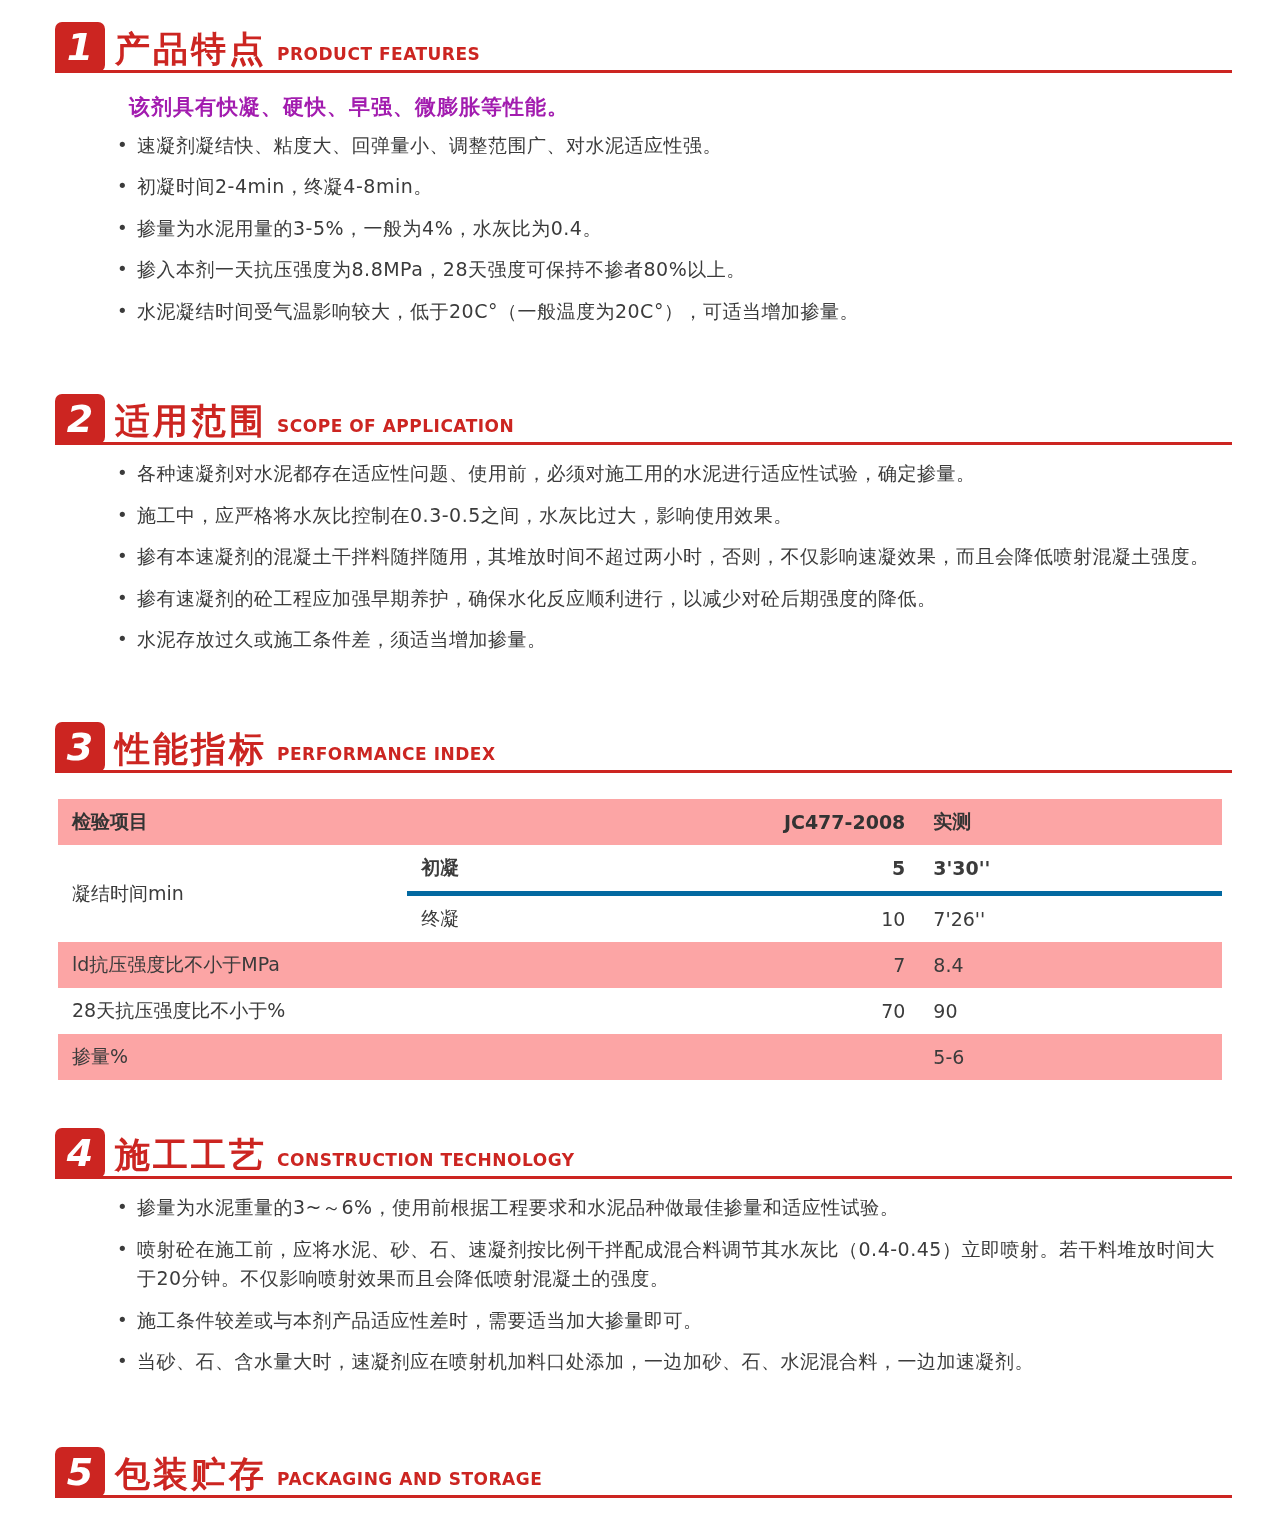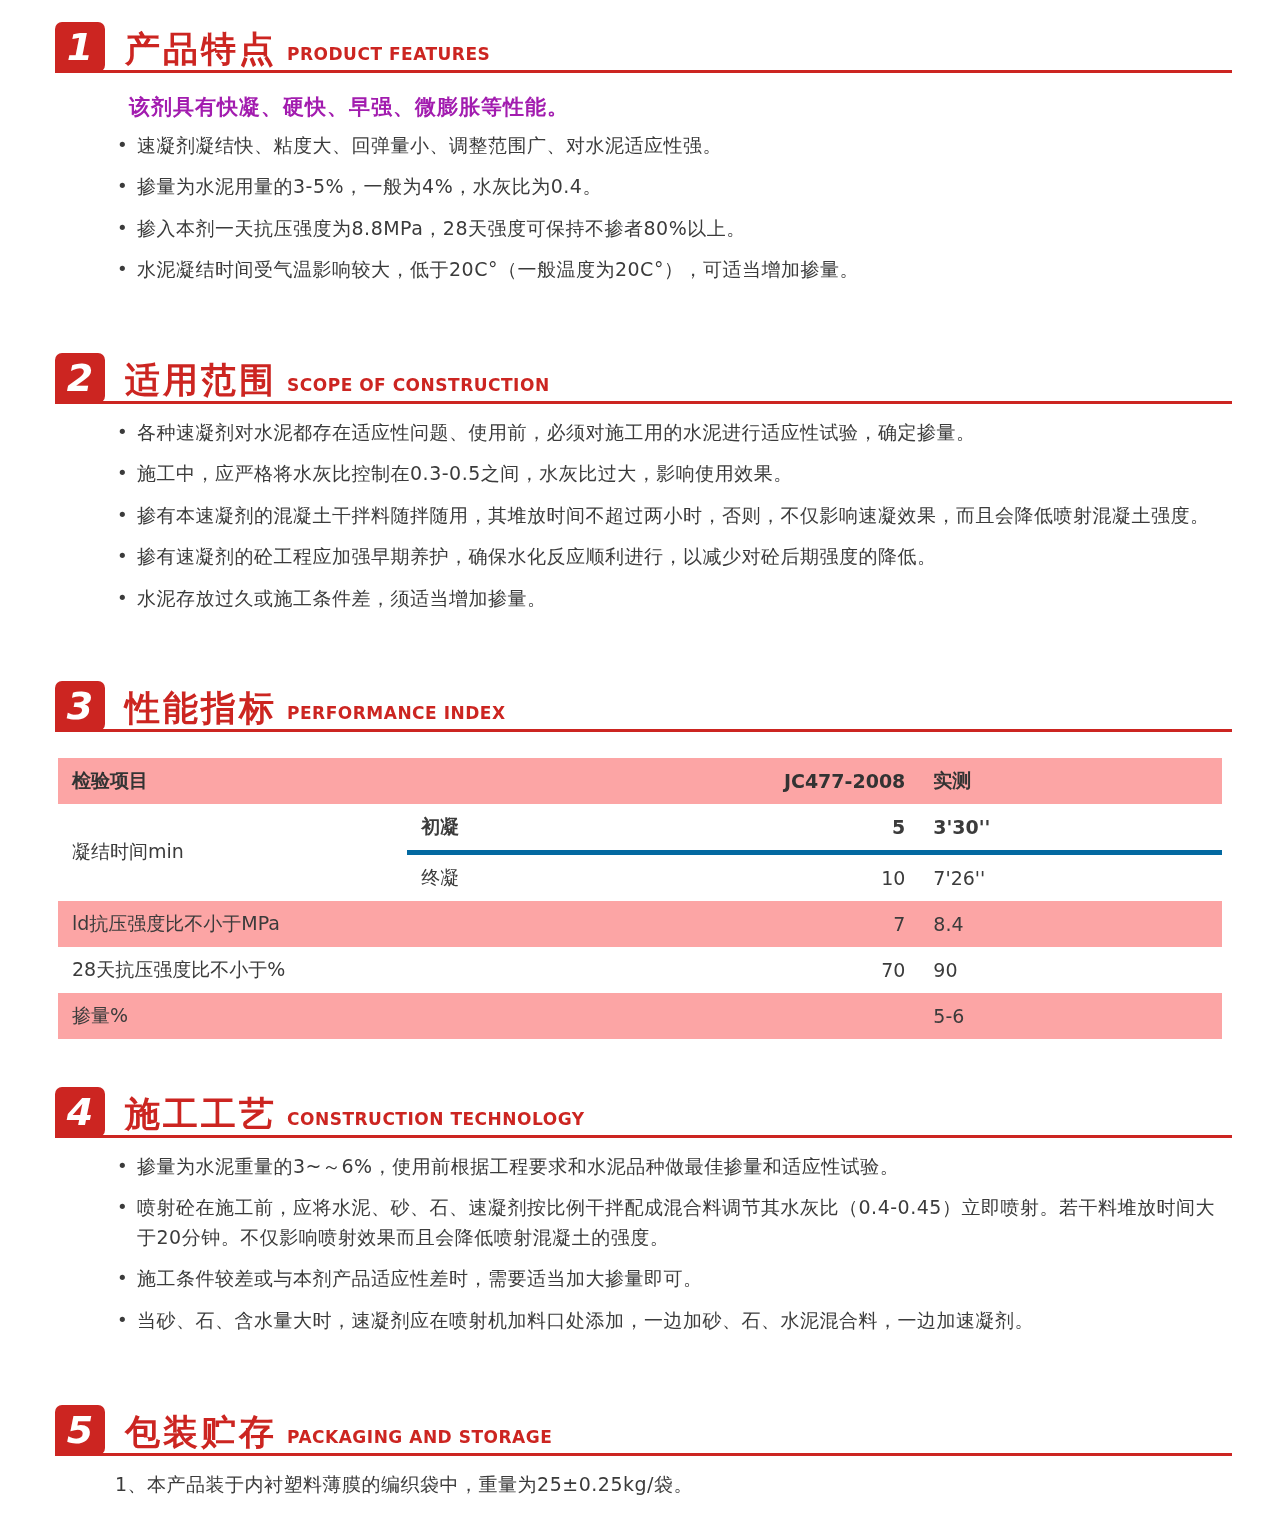--- a/index.html
+++ b/index.html
@@ -37,21 +37,21 @@
     align-items: center;
     justify-content: center;
     margin-bottom: -2px;
     flex: 0 0 auto;
   }
   .title-zh {
     color: #cc2521;
     font-size: 35px;
     font-weight: bold;
     letter-spacing: 3px;
-    margin-left: 20px;
+    margin-left: 10px;
     line-height: 1.0;
     padding-bottom: 3px;
   }
   .title-en {
     color: #cc2521;
     font-size: 17px;
     font-weight: bold;
     margin-left: 10px;
     padding-bottom: 6px;
     letter-spacing: 0.5px;
@@ -125,33 +125,34 @@
 
   <div class="section">
     <div class="sec-head">
       <div class="badge">1</div>
       <div class="title-zh">产品特点</div>
       <div class="title-en">PRODUCT FEATURES</div>
     </div>
     <div class="sec-body">
       <div class="intro">该剂具有快凝、硬快、早强、微膨胀等性能。</div>
       <div class="bullet">速凝剂凝结快、粘度大、回弹量小、调整范围广、对水泥适应性强。</div>
+      <div class="bullet">初凝时间2-4min，终凝4-8min。</div>
       <div class="bullet">掺量为水泥用量的3-5%，一般为4%，水灰比为0.4。</div>
       <div class="bullet">掺入本剂一天抗压强度为8.8MPa，28天强度可保持不掺者80%以上。</div>
       <div class="bullet">水泥凝结时间受气温影响较大，低于20C°（一般温度为20C°），可适当增加掺量。</div>
     </div>
   </div>
 
   <div class="gap-1"></div>
 
   <div class="section">
     <div class="sec-head">
       <div class="badge">2</div>
       <div class="title-zh">适用范围</div>
-      <div class="title-en">SCOPE OF CONSTRUCTION</div>
+      <div class="title-en">SCOPE OF APPLICATION</div>
     </div>
     <div class="sec-body">
       <div class="bullet">各种速凝剂对水泥都存在适应性问题、使用前，必须对施工用的水泥进行适应性试验，确定掺量。</div>
       <div class="bullet">施工中，应严格将水灰比控制在0.3-0.5之间，水灰比过大，影响使用效果。</div>
       <div class="bullet">掺有本速凝剂的混凝土干拌料随拌随用，其堆放时间不超过两小时，否则，不仅影响速凝效果，而且会降低喷射混凝土强度。</div>
       <div class="bullet">掺有速凝剂的砼工程应加强早期养护，确保水化反应顺利进行，以减少对砼后期强度的降低。</div>
       <div class="bullet">水泥存放过久或施工条件差，须适当增加掺量。</div>
     </div>
   </div>
 

